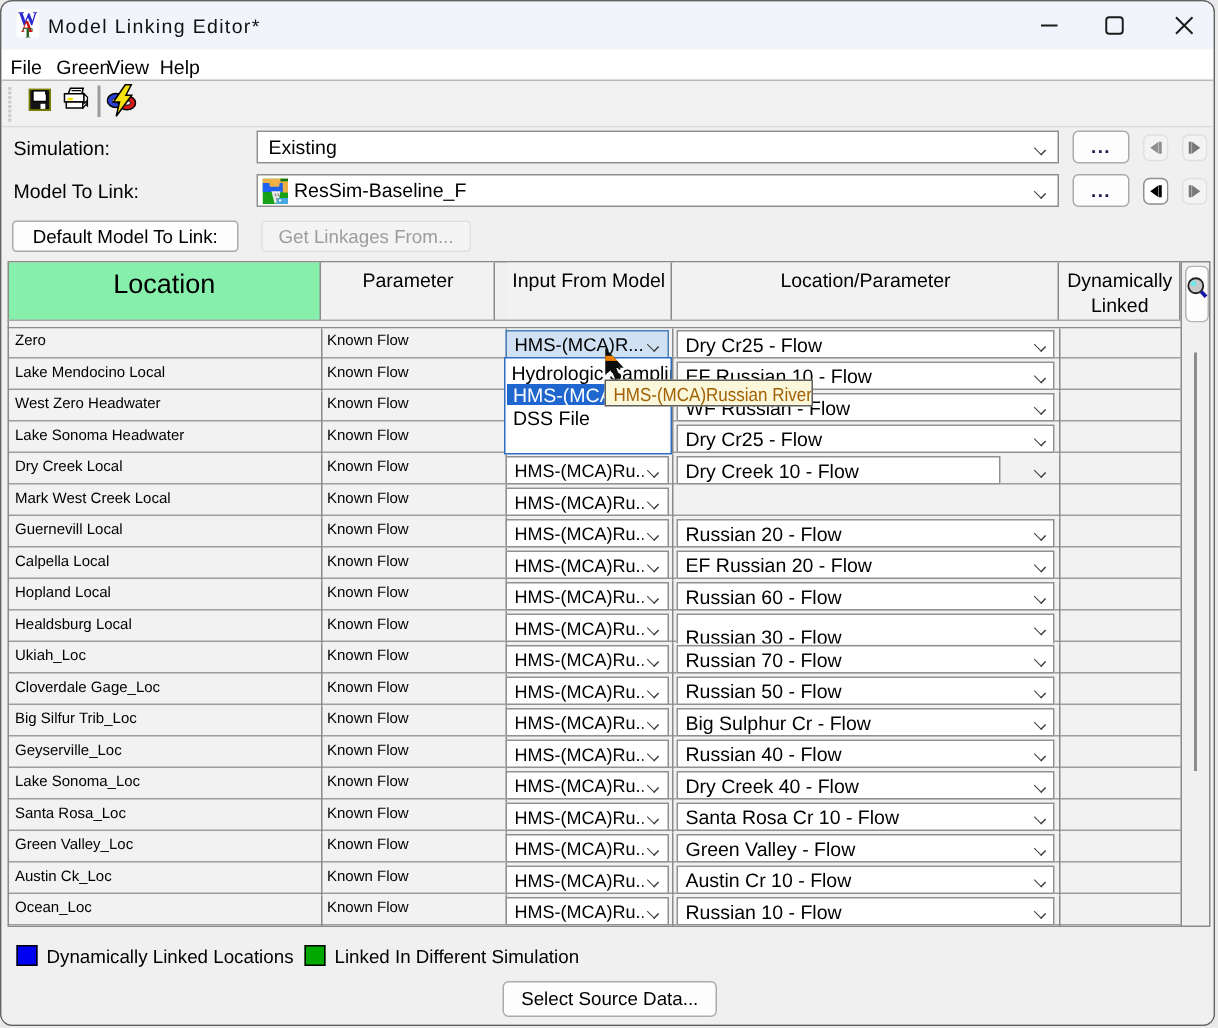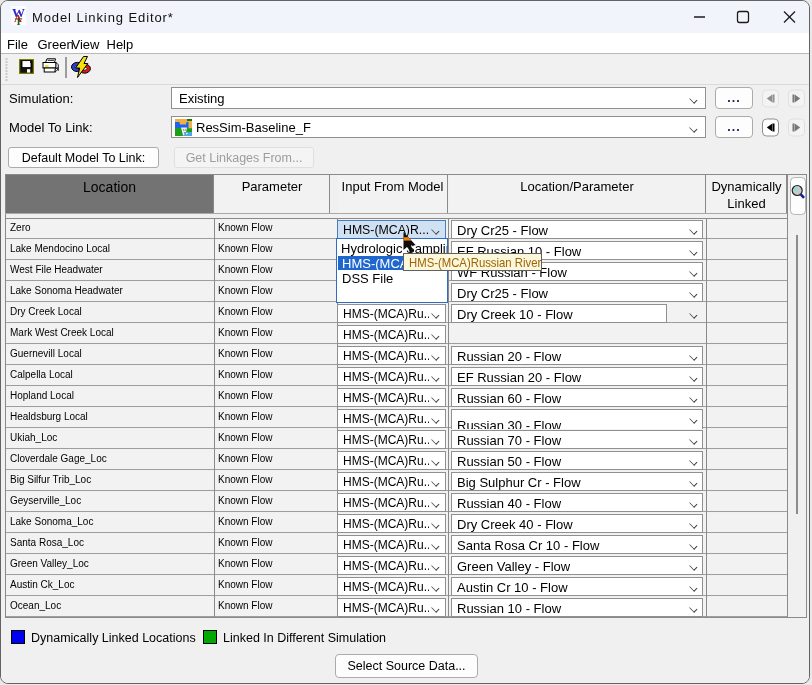--- a/index.html
+++ b/index.html
@@ -136,21 +136,21 @@
       <polygon points="6.7,5 6.7,13 12.2,9" fill="#787878"></polygon>
       <rect x="4.5" y="5" width="1.9" height="8" fill="#787878"></rect>
     </svg>
 <div class="btn" style="left:7px;top:146px;width:151px;height:21px;border-radius:3px">
       <span>Default Model To Link:</span>
     </div>
 <div class="btn" style="left:173px;top:146px;width:140px;height:21px;border-radius:3px;background:#f4f4f4;border-color:#dfdfdf">
       <span style="color:#9d9d9d">Get Linkages From...</span>
     </div>
 <div class="abs" style="left:4px;top:173px;width:802px;height:444px;background:#f0f0f0;border:1px solid #8a8a8a"></div>
-<div class="abs" style="left:5px;top:174px;width:208px;height:39px;background:#737373;border-right:1px solid #8a8a8a;font-size:14px;text-align:center;padding-top:4px">Location</div>
+<div class="abs" style="left:5px;top:174px;width:208px;height:39px;background:#86efac;border-right:1px solid #8a8a8a;font-size:18px;text-align:center;padding-top:4px">Location</div>
 <div class="abs" style="left:214px;top:174px;width:115px;height:39px;background:#f2f2f2;border-right:1px solid #8a8a8a;font-size:13px;text-align:center;padding-top:4px">Parameter</div>
 <div class="abs" style="left:337px;top:174px;width:110px;height:39px;background:#f2f2f2;border-right:1px solid #8a8a8a;font-size:13px;text-align:center;padding-top:4px">Input From Model</div>
 <div class="abs" style="left:448px;top:174px;width:257px;height:39px;background:#f2f2f2;border-right:1px solid #8a8a8a;font-size:13px;text-align:center;padding-top:4px">Location/Parameter</div>
 <div class="abs" style="left:706px;top:174px;width:80px;height:39px;background:#f2f2f2;border-right:1px solid #8a8a8a;font-size:13px;text-align:center;line-height:17px;padding-top:3px">Dynamically<br>Linked</div>
 <div class="abs" style="left:4px;top:212px;width:782px;height:1px;background:#a8a8a8"></div>
 <div class="abs" style="left:4px;top:217px;width:782px;height:1px;background:#8a8a8a"></div>
 <div class="abs" style="left:5px;top:218px;width:781px;height:20px;background:#f2f2f2;border-bottom:1px solid #9e9e9e"></div>
 <div class="abs" style="left:213px;top:218px;width:1px;height:21px;background:#8a8a8a"></div>
 <div class="abs" style="left:336px;top:218px;width:1px;height:21px;background:#8a8a8a"></div>
 <div class="abs" style="left:447px;top:218px;width:1px;height:21px;background:#8a8a8a"></div>
@@ -178,21 +178,21 @@
     </div>
 <div class="rcombo" style="left:450px;top:240px;width:252px;height:19px">
       <span class="tx">EF Russian 10 - Flow</span>
       <span class="chev" style="left:238px;top:5px"></span>
     </div>
 <div class="abs" style="left:5px;top:260px;width:781px;height:20px;background:#f2f2f2;border-bottom:1px solid #9e9e9e"></div>
 <div class="abs" style="left:213px;top:260px;width:1px;height:21px;background:#8a8a8a"></div>
 <div class="abs" style="left:336px;top:260px;width:1px;height:21px;background:#8a8a8a"></div>
 <div class="abs" style="left:447px;top:260px;width:1px;height:21px;background:#8a8a8a"></div>
 <div class="abs" style="left:705px;top:260px;width:1px;height:21px;background:#8a8a8a"></div>
-<div class="cell" style="left:9px;top:263px;width:198px">West File Headwater</div>
+<div class="cell" style="left:9px;top:263px;width:198px">West Zero Headwater</div>
 <div class="cell" style="left:217px;top:263px;width:114px">Known Flow</div>
 <div class="rcombo" style="left:336px;top:261px;width:109px;height:19px">
       <span class="tx" style="font-size:12px;max-width:86px;overflow:hidden">HMS-(MCA)Ru...</span>
       <span class="chev" style="left:94px;top:5px"></span>
     </div>
 <div class="rcombo" style="left:450px;top:261px;width:252px;height:19px">
       <span class="tx">WF Russian - Flow</span>
       <span class="chev" style="left:238px;top:5px"></span>
     </div>
 <div class="abs" style="left:5px;top:281px;width:781px;height:20px;background:#f2f2f2;border-bottom:1px solid #9e9e9e"></div>

